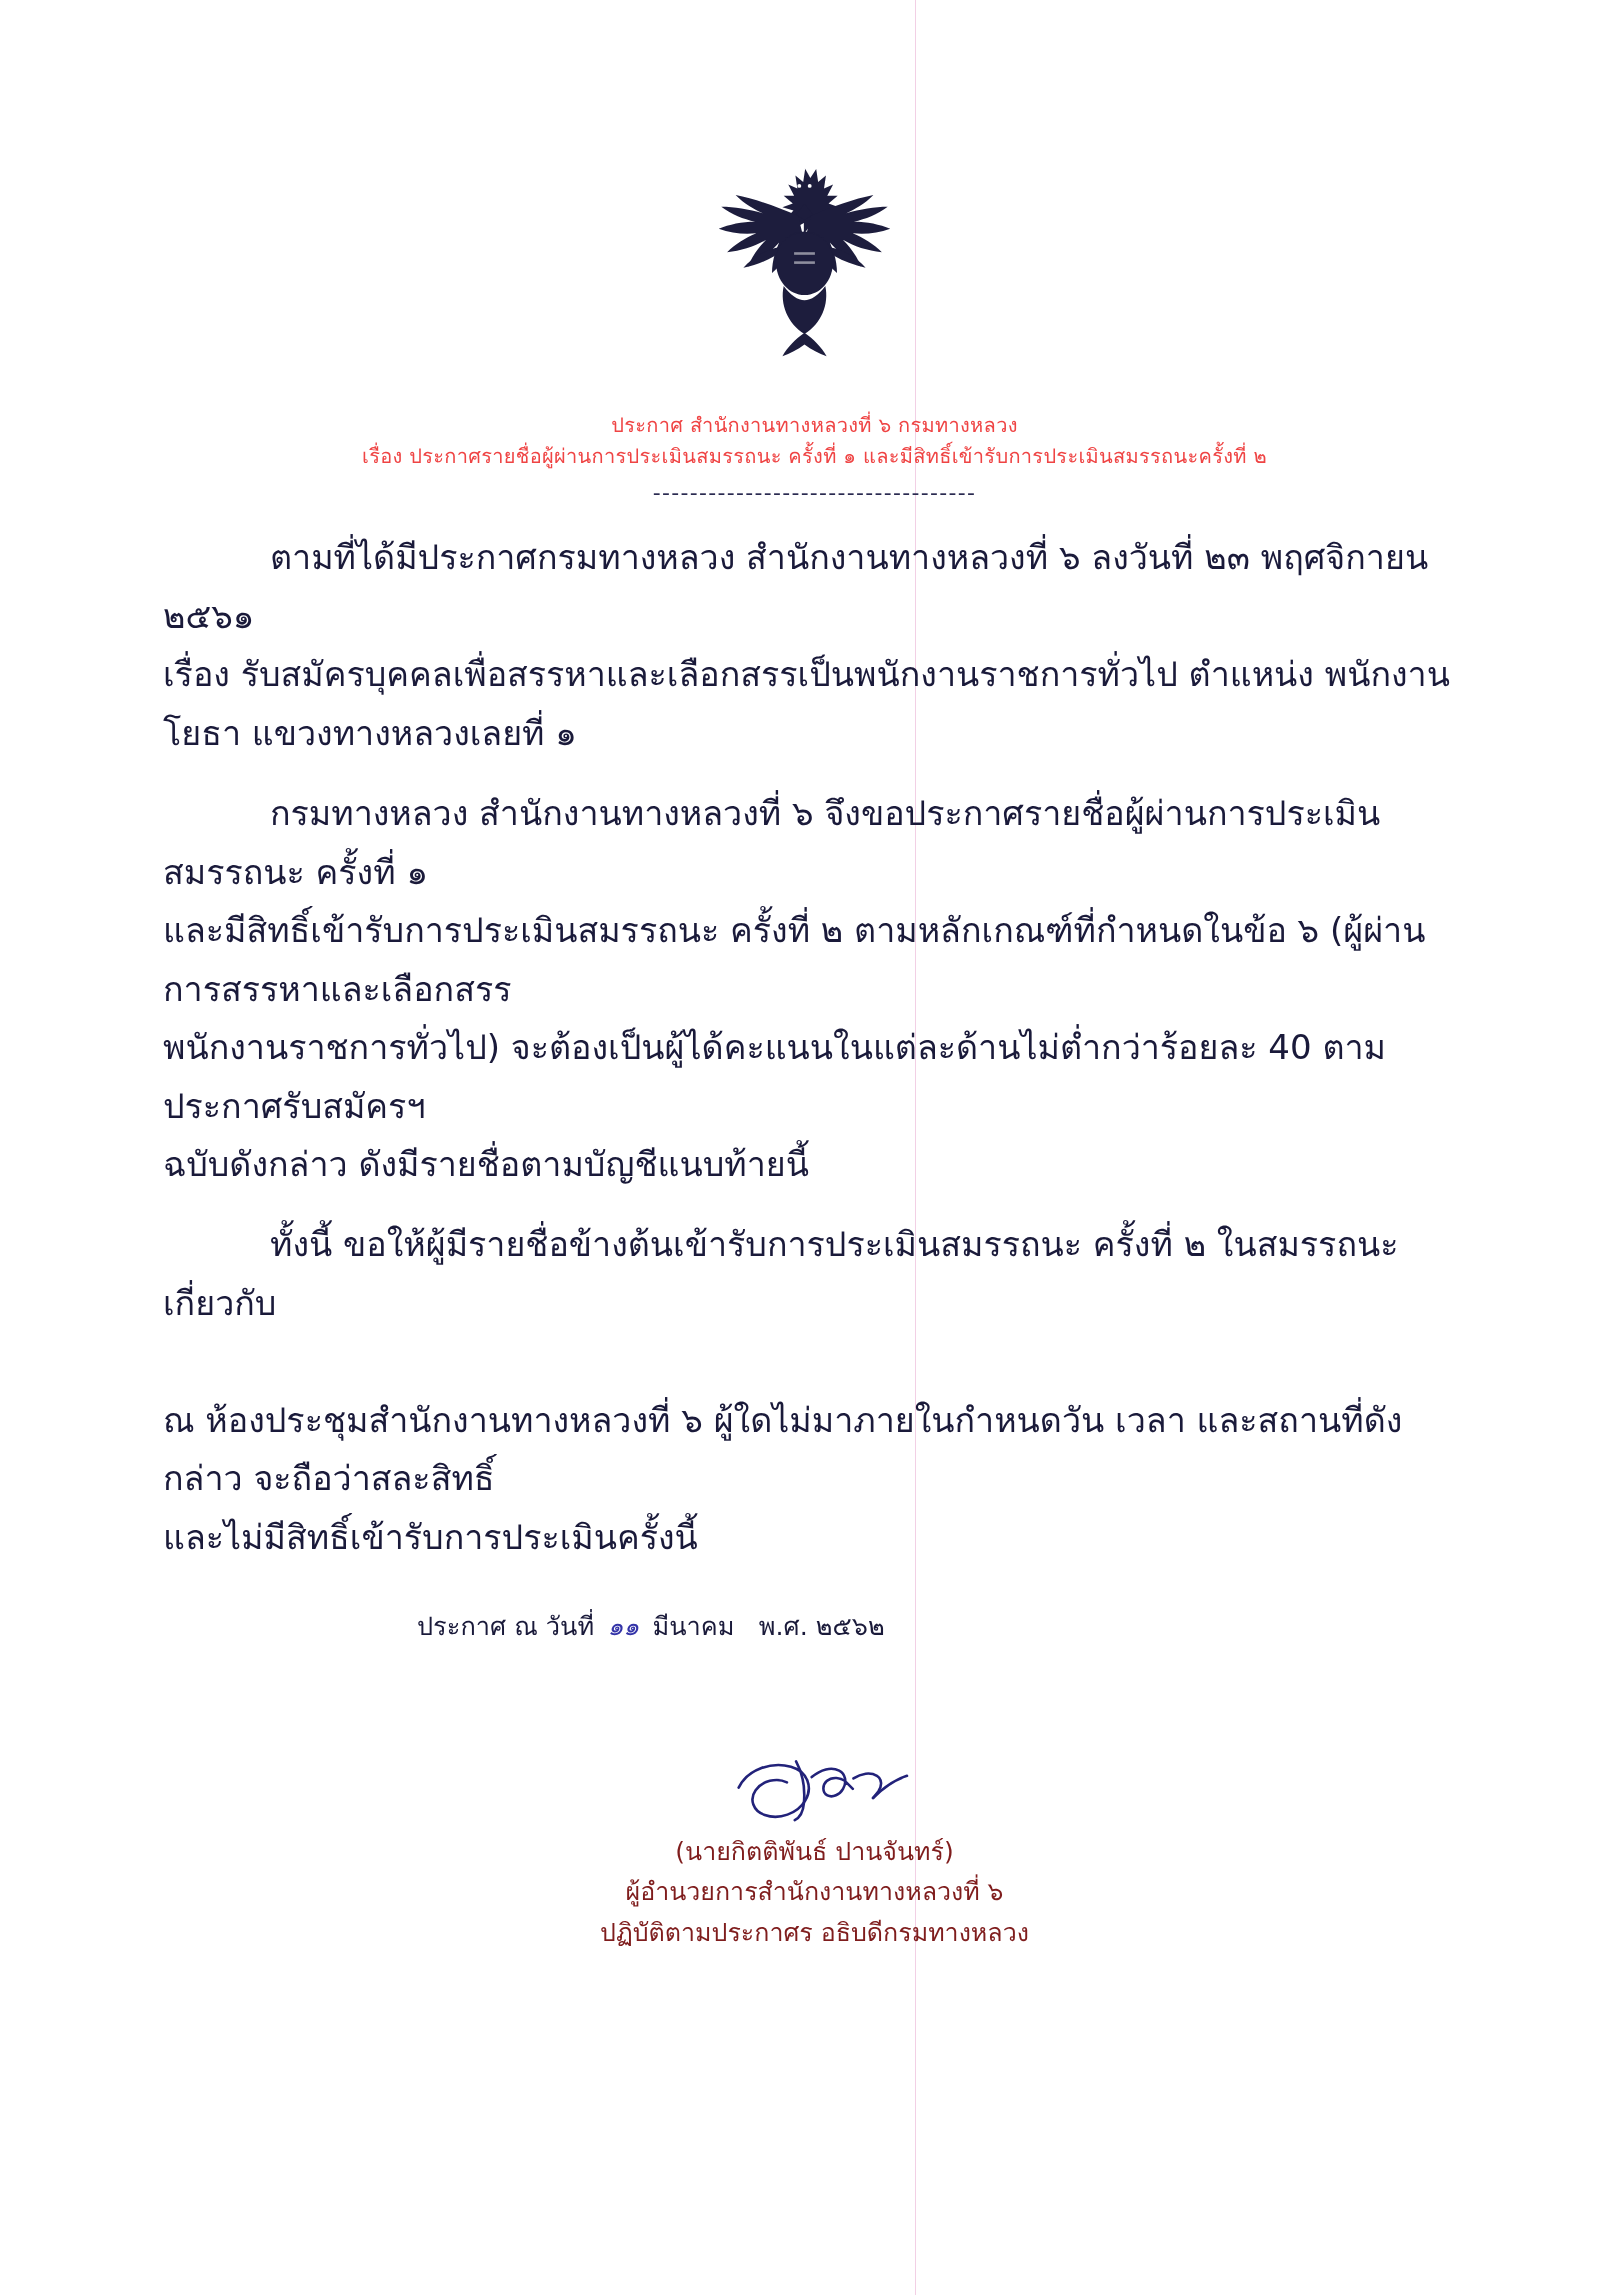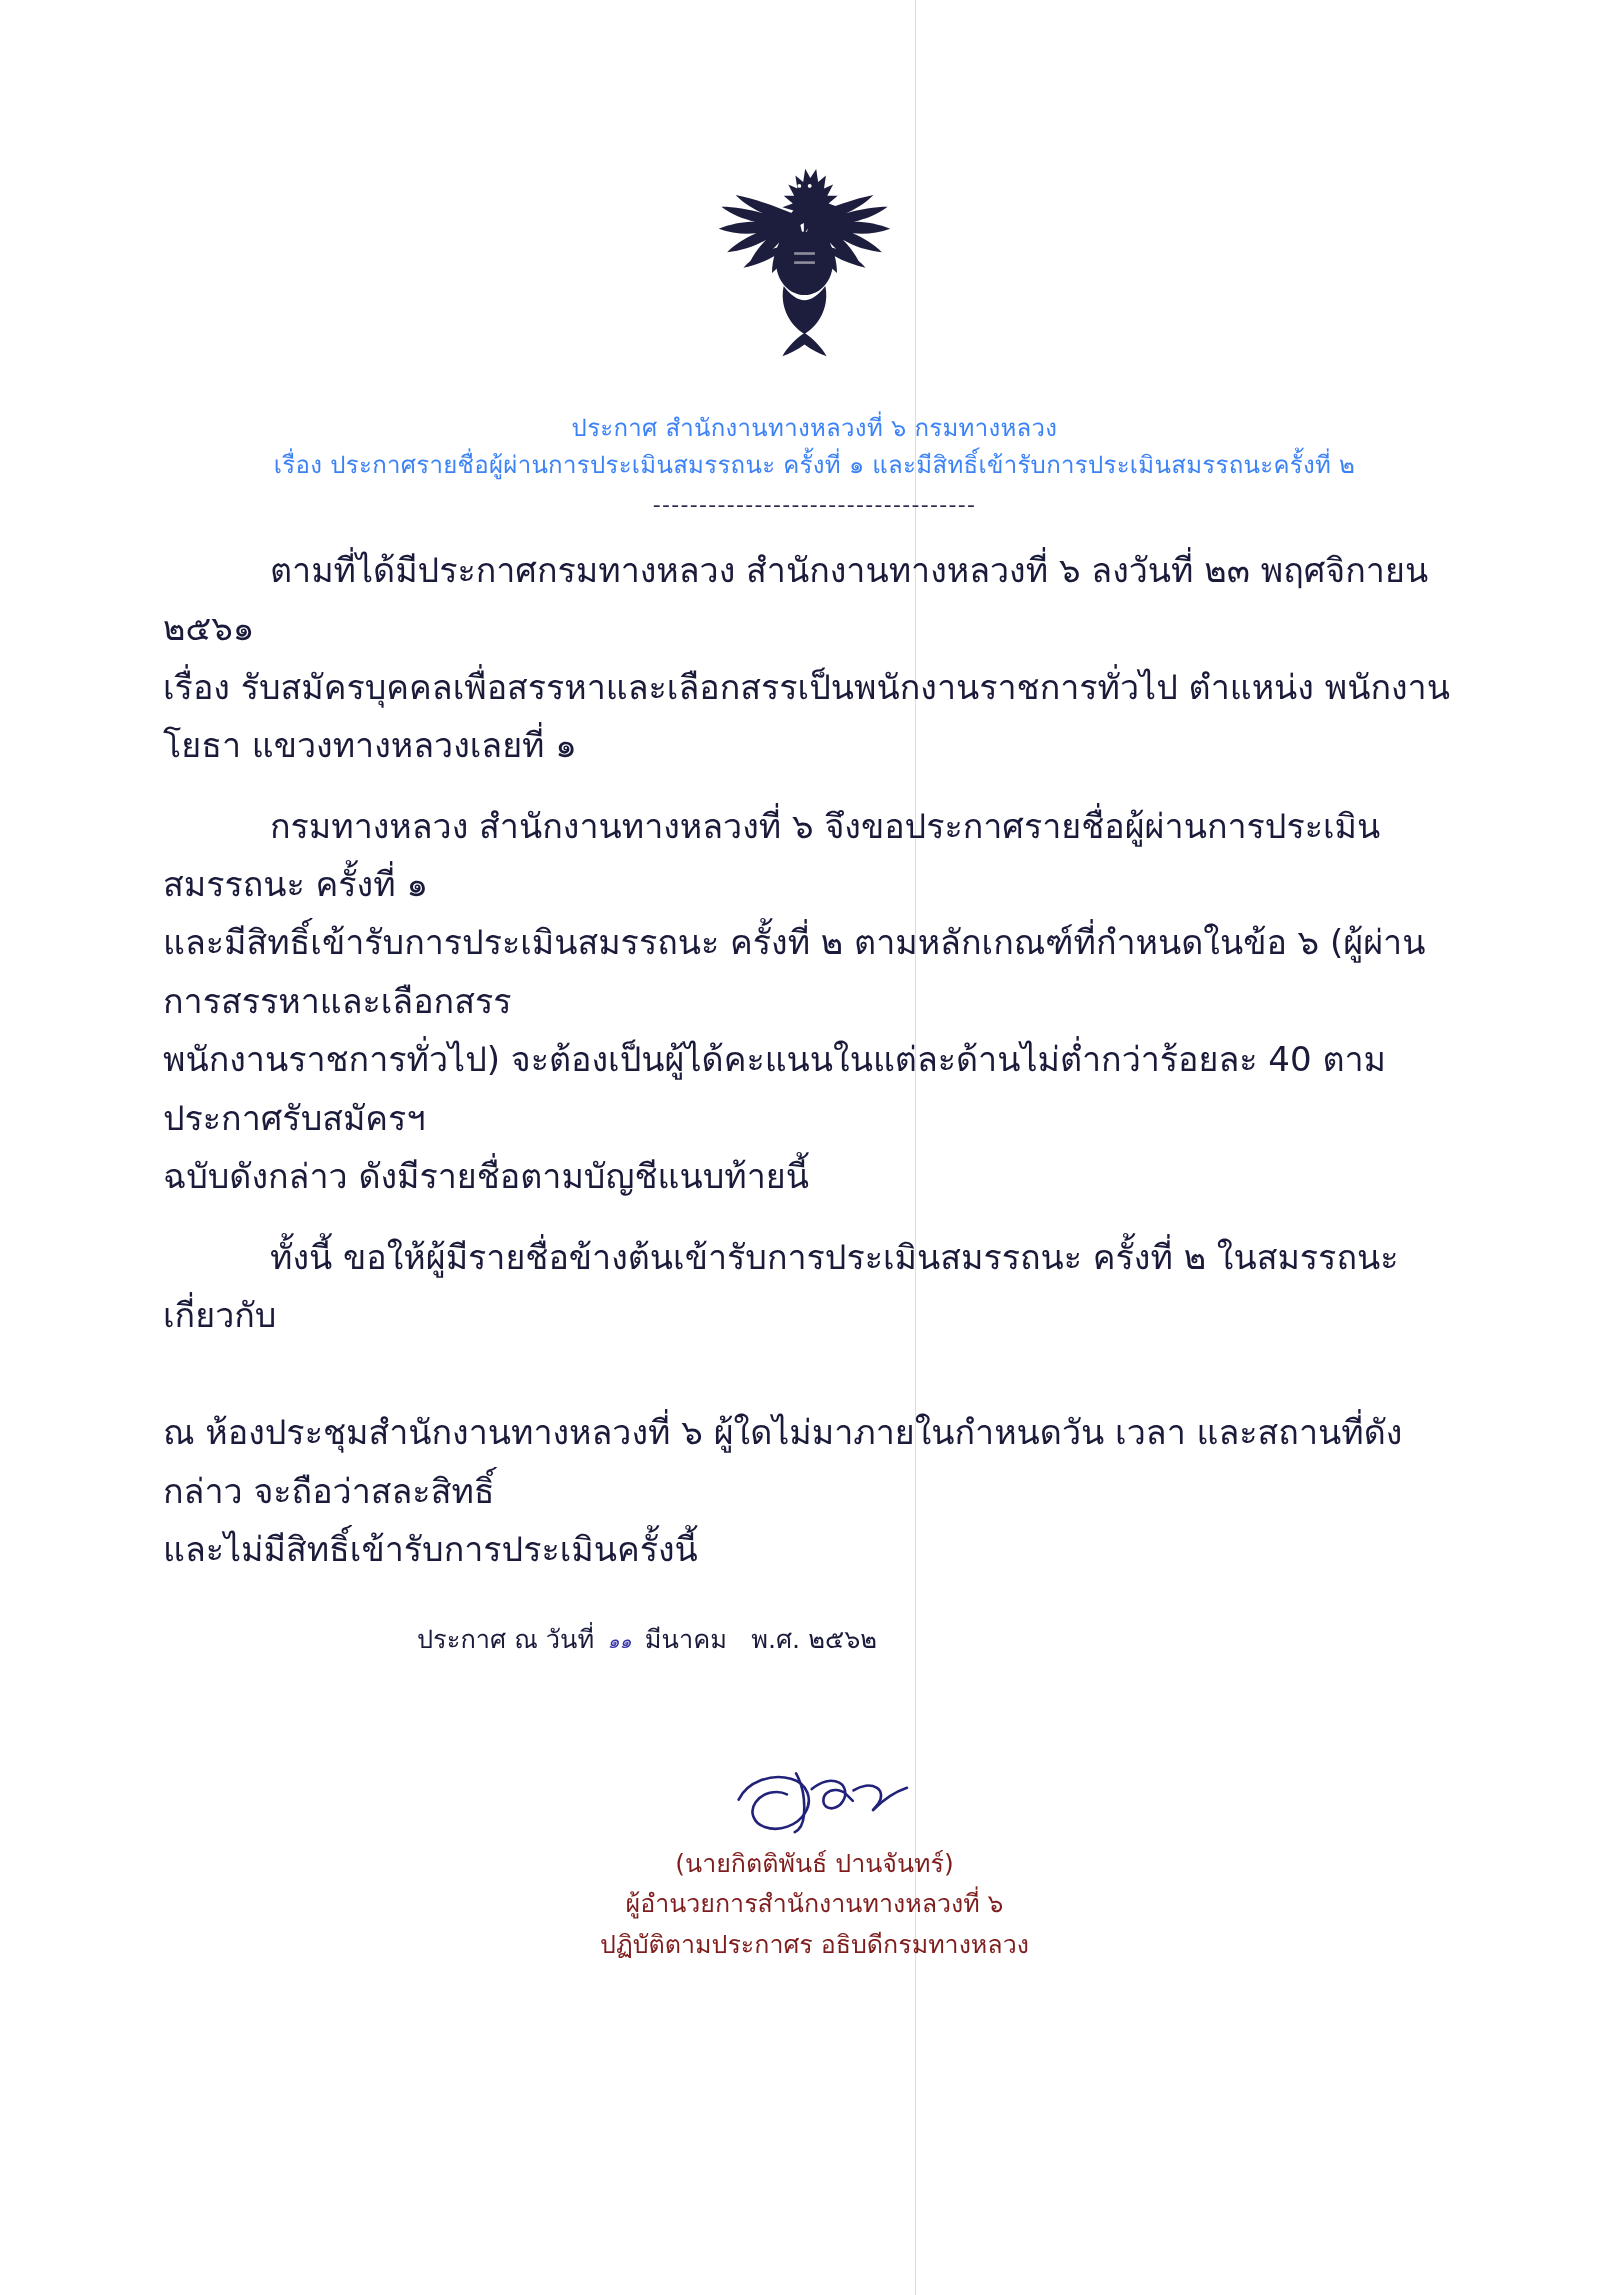--- a/index.html
+++ b/index.html
@@ -46,24 +46,24 @@
   .doc-body {
     position: absolute;
     left: 163px;
     top: 410px;
     width: 1303px;
   }
 
   .center { text-align: center; }
 
   .title-line {
-    font-size: 24px;
+    font-size: 20px;
     letter-spacing: 0.3px;
     line-height: 1.55;
-    color: #3b82f6;
+    color: #ef4444;
   }
 
   .rule {
     text-align: center;
     font-size: 22px;
     letter-spacing: 1.3px;
     color: #2a2a50;
     margin-top: 7.8px;
     margin-bottom: 23.5px;
     white-space: nowrap;
@@ -81,21 +81,21 @@
   .announce-date {
     font-size: 25.4px;
     line-height: 1.7;
     margin-top: 39px;
     margin-left: 254px;
   }
   .handwrite {
     font-family: "DejaVu Serif", "Liberation Serif", serif;
     font-style: italic;
     color: #3434a8;
-    font-size: 19px;
+    font-size: 25px;
     padding: 0 5.2px;
   }
 
   .signature-block {
     margin-top: 98px;
     text-align: center;
   }
   .sig-mark {
     height: 85px;
     position: relative;

